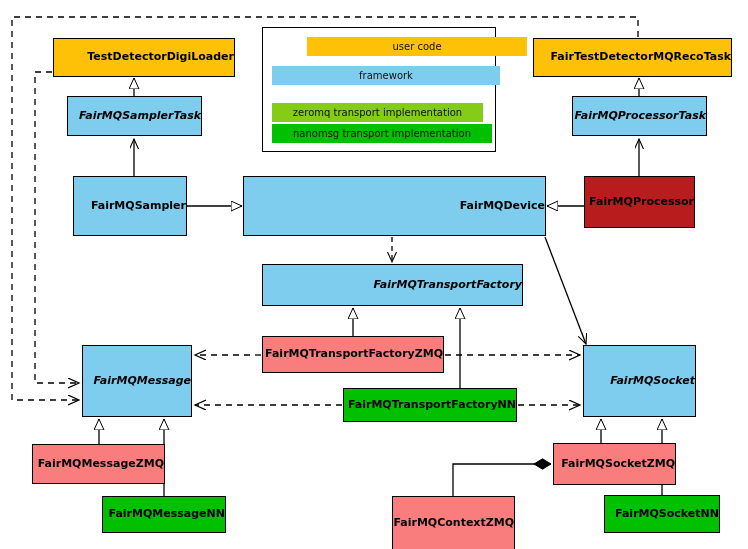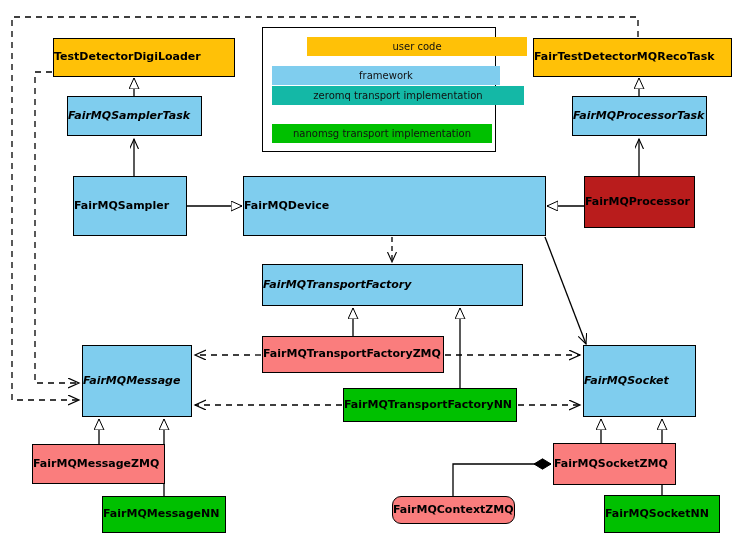--- a/index.html
+++ b/index.html
@@ -1,20 +1,20 @@
 <!DOCTYPE html>
 <html><head>
 <meta charset="utf-8">
 <style>
   html,body{margin:0;padding:0;background:#ffffff;}
   body{font-family:"DejaVu Sans","Liberation Sans",sans-serif;}
   #stage{position:relative;width:748px;height:549px;background:#ffffff;overflow:hidden;}
   svg.layer{position:absolute;left:0;top:0;width:748px;height:549px;}
   .node{position:absolute;box-sizing:border-box;border:1px solid #000000;
-        display:flex;align-items:center;justify-content:flex-start;text-align:center;
+        display:flex;align-items:center;justify-content:flex-end;text-align:center;
         font-size:11px;font-weight:bold;color:#000000;line-height:1.1;}
   .node.abstract{font-style:italic;}
   .legend-box{position:absolute;box-sizing:border-box;border:1px solid #000000;background:#ffffff;}
   .legend-item{position:absolute;box-sizing:border-box;display:flex;align-items:center;
         justify-content:center;font-size:10px;font-weight:normal;color:#111111;}
 </style>
 </head>
 <body>
 
 <div id="stage">
@@ -138,32 +138,32 @@
   </div>
 
   <div class="node" style="left:553px;top:443px;width:123px;height:42px;background:#FA7D7D;">
     <span>FairMQSocketZMQ</span>
   </div>
 
   <div class="node" style="left:604px;top:495px;width:116px;height:38px;background:#00C000;">
     <span>FairMQSocketNN</span>
   </div>
 
-  <div class="node" style="left:392px;top:496px;width:123px;height:28px;background:#FA7D7D;border-radius:9px;">
+  <div class="node" style="left:392px;top:496px;width:123px;height:54px;background:#FA7D7D;">
     <span>FairMQContextZMQ</span>
   </div>
 
   <div class="legend-box" style="left:262px;top:27px;width:234px;height:125px;">
   </div>
   <div class="legend-item" style="left:272px;top:37px;width:220px;height:19px;background:#FFC107;margin-left:35px;">
     <span>user code</span>
   </div>
   <div class="legend-item" style="left:272px;top:66px;width:228px;height:19px;background:#7FCDEE;">
     <span>framework</span>
   </div>
-  <div class="legend-item" style="left:272px;top:86px;width:252px;height:19px;background:#14b8a6;">
+  <div class="legend-item" style="left:272px;top:103px;width:211px;height:19px;background:#84cc16;">
     <span>zeromq transport implementation</span>
   </div>
   <div class="legend-item" style="left:272px;top:124px;width:220px;height:19px;background:#00C000;">
     <span>nanomsg transport implementation</span>
   </div>
 
 </div>
 
 </body></html>

